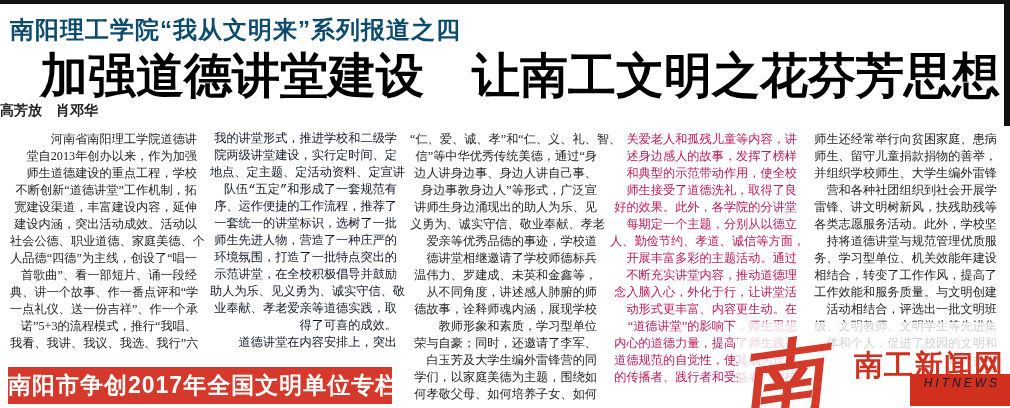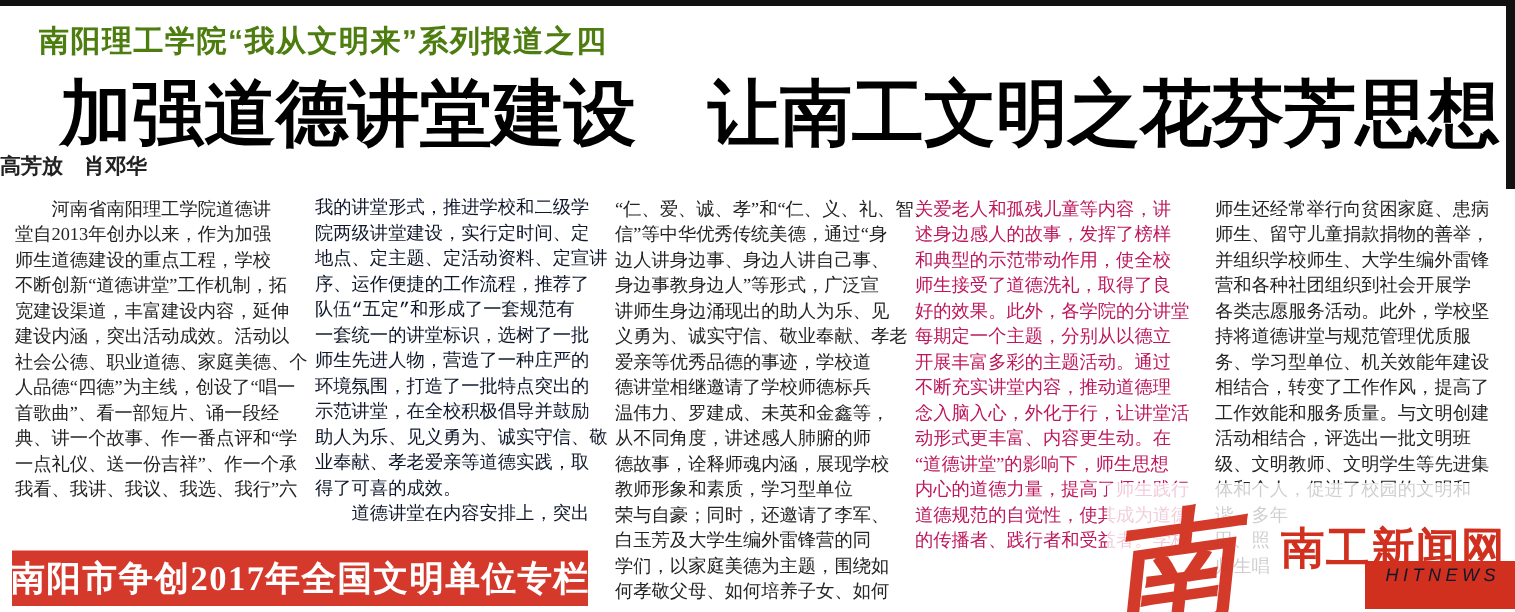--- a/index.html
+++ b/index.html
@@ -13,22 +13,22 @@
   
   .top-rule{
     position:absolute;top:0;left:0;width:100%;height:4px;background:#111;
   }
   .right-rule{
     position:absolute;top:0;right:0;width:6px;height:126px;background:#111;
   }
   
   .kicker{
     position:absolute;left:10px;top:14px;
-    font-size:20px;font-weight:700;color:#4d7c0f;
-    letter-spacing:1px;white-space:nowrap;margin-left:16px;
+    font-size:24px;font-weight:700;color:#0c4a6e;
+    letter-spacing:1px;white-space:nowrap;
   }
   
   .headline{
     position:absolute;left:40px;top:44px;width:960px;
     font-size:48px;font-weight:900;color:#000;
     letter-spacing:0px;white-space:nowrap;
   }
   
   .byline{
     position:absolute;left:0;top:102px;width:1010px;
@@ -36,31 +36,32 @@
   }
   
   .body-area{
     position:absolute;left:10px;top:131px;width:990px;height:277px;
     display:flex;gap:13px;
   }
   .col{
     width:187px;flex:0 0 187px;overflow:visible;
     font-family:"Liberation Serif","DejaVu Serif",serif;
     color:#242424;
+    text-align:right;
   }
   .bline{
     height:17px;line-height:17px;font-size:12.2px;
     white-space:nowrap;overflow:visible;
   }
   
   .banner{
     position:absolute;left:8px;top:367px;width:384px;height:37px;
     background:var(--banner-bg,#d5392c);
-    color:#fff;display:flex;align-items:center;justify-content:center;
-    font-size:23px;font-weight:700;letter-spacing:1px;white-space:nowrap;font-family:Liberation Serif, serif;
+    color:#fff;display:flex;align-items:center;justify-content:flex-start;
+    font-size:23px;font-weight:700;letter-spacing:1px;white-space:nowrap;
   }
   
   .newslogo{
     position:absolute;right:0;bottom:0;width:272px;height:86px;
     background:rgba(255,255,255,0.78);
   }
   .calli{
     position:absolute;left:2px;bottom:-14px;
     font-size:84px;font-weight:900;font-style:italic;
     color:var(--logo-red,#d2301f);
@@ -98,28 +99,29 @@
         <div class="bline">堂自2013年创办以来，作为加强</div>
         <div class="bline">师生道德建设的重点工程，学校</div>
         <div class="bline">不断创新“道德讲堂”工作机制，拓</div>
         <div class="bline">宽建设渠道，丰富建设内容，延伸</div>
         <div class="bline">建设内涵，突出活动成效。活动以</div>
         <div class="bline">社会公德、职业道德、家庭美德、个</div>
         <div class="bline">人品德“四德”为主线，创设了“唱一</div>
         <div class="bline">首歌曲”、看一部短片、诵一段经</div>
         <div class="bline">典、讲一个故事、作一番点评和“学</div>
         <div class="bline">一点礼仪、送一份吉祥”、作一个承</div>
+        <div class="bline">诺”5+3的流程模式，推行“我唱、</div>
         <div class="bline">我看、我讲、我议、我选、我行”六</div>
       </div>
     <div class="col" style="color: #0f172a; font-family: Liberation Mono, monospace;">
         <div class="bline">我的讲堂形式，推进学校和二级学</div>
         <div class="bline">院两级讲堂建设，实行定时间、定</div>
         <div class="bline">地点、定主题、定活动资料、定宣讲</div>
+        <div class="bline">队伍“五定”和形成了一套规范有</div>
         <div class="bline">序、运作便捷的工作流程，推荐了</div>
-        <div class="bline">队伍“五定”和形成了一套规范有</div>
         <div class="bline">一套统一的讲堂标识，选树了一批</div>
         <div class="bline">师生先进人物，营造了一种庄严的</div>
         <div class="bline">环境氛围，打造了一批特点突出的</div>
         <div class="bline">示范讲堂，在全校积极倡导并鼓励</div>
         <div class="bline">助人为乐、见义勇为、诚实守信、敬</div>
         <div class="bline">业奉献、孝老爱亲等道德实践，取</div>
         <div class="bline">得了可喜的成效。</div>
         <div class="bline">　　道德讲堂在内容安排上，突出</div>
       </div>
     <div class="col" style="color: rgb(36, 36, 36);">
@@ -140,34 +142,36 @@
         <div class="bline">学们，以家庭美德为主题，围绕如</div>
         <div class="bline">何孝敬父母、如何培养子女、如何</div>
       </div>
     <div class="col" style="color: #be185d;">
         <div class="bline">关爱老人和孤残儿童等内容，讲</div>
         <div class="bline">述身边感人的故事，发挥了榜样</div>
         <div class="bline">和典型的示范带动作用，使全校</div>
         <div class="bline">师生接受了道德洗礼，取得了良</div>
         <div class="bline">好的效果。此外，各学院的分讲堂</div>
         <div class="bline">每期定一个主题，分别从以德立</div>
+        <div class="bline">人、勤俭节约、孝道、诚信等方面，</div>
         <div class="bline">开展丰富多彩的主题活动。通过</div>
         <div class="bline">不断充实讲堂内容，推动道德理</div>
         <div class="bline">念入脑入心，外化于行，让讲堂活</div>
         <div class="bline">动形式更丰富、内容更生动。在</div>
         <div class="bline">“道德讲堂”的影响下，师生思想</div>
         <div class="bline">内心的道德力量，提高了师生践行</div>
         <div class="bline">道德规范的自觉性，使其成为道德</div>
         <div class="bline">的传播者、践行者和受益者。学校</div>
       </div>
     <div class="col" style="color: rgb(36, 36, 36);">
         <div class="bline">师生还经常举行向贫困家庭、患病</div>
         <div class="bline">师生、留守儿童捐款捐物的善举，</div>
         <div class="bline">并组织学校师生、大学生编外雷锋</div>
         <div class="bline">营和各种社团组织到社会开展学</div>
+        <div class="bline">雷锋、讲文明树新风，扶残助残等</div>
         <div class="bline">各类志愿服务活动。此外，学校坚</div>
         <div class="bline">持将道德讲堂与规范管理优质服</div>
         <div class="bline">务、学习型单位、机关效能年建设</div>
         <div class="bline">相结合，转变了工作作风，提高了</div>
         <div class="bline">工作效能和服务质量。与文明创建</div>
         <div class="bline">活动相结合，评选出一批文明班</div>
         <div class="bline">级、文明教师、文明学生等先进集</div>
         <div class="bline">体和个人，促进了校园的文明和</div>
         <div class="bline">谐。多年</div>
         <div class="bline">田、照</div>

